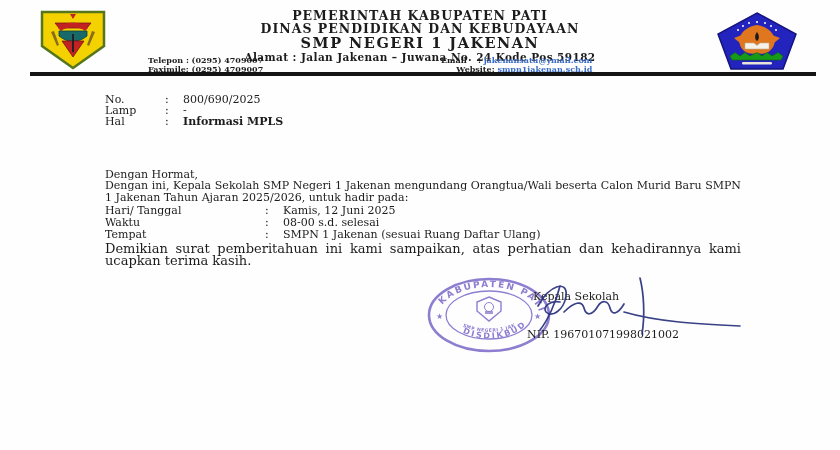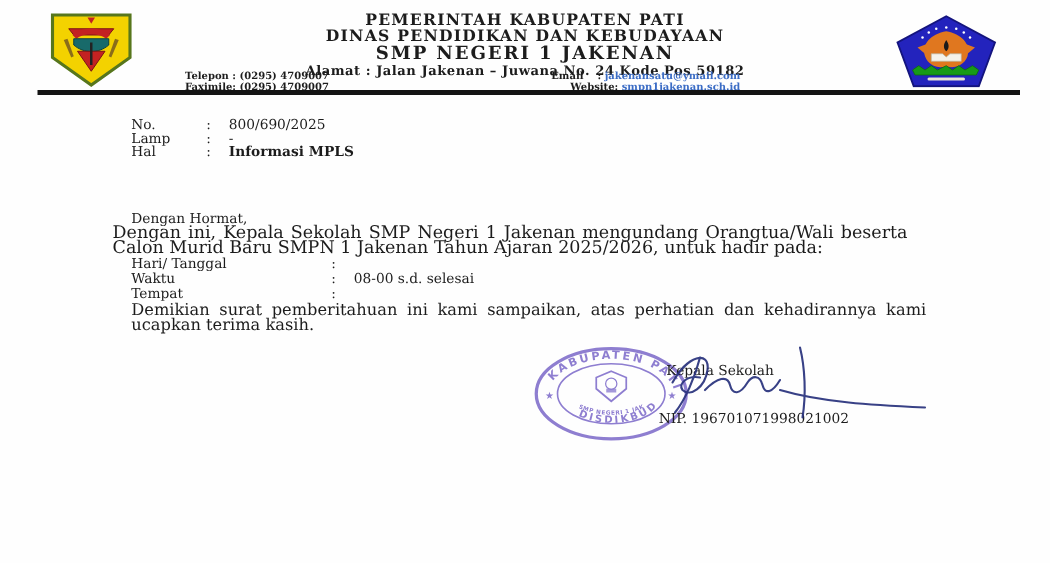--- a/index.html
+++ b/index.html
@@ -28,21 +28,21 @@
   
   .dateline { position:absolute; left:105px; top:83px; width:633px; text-align:right; font-size:11px; }
 
   .meta { position:absolute; left:105px; top:95px; font-size:11px; }
   .meta .row { display:grid; grid-template-columns:60px 18px auto; line-height:10.8px; }
   .meta .bold { font-weight:bold; }
 
   .recipient { position:absolute; left:105px; top:128px; font-size:11px; line-height:12.6px; }
 
   .salutation { position:absolute; left:105px; top:168px; font-size:11px; }
-  .paragraph  { position:absolute; left:90px; top:180px; width:636px; font-size:14px;
+  .paragraph  { position:absolute; left:105px; top:180px; width:636px; font-size:11px;
                 line-height:12.3px; text-align:justify; }
 
   .details { position:absolute; left:105px; top:205px; font-size:11px; }
   .details .row { display:grid; grid-template-columns:160px 18px auto; line-height:12.1px; }
 
   .closing { position:absolute; left:105px; top:243px; width:636px; font-size:13px;
              line-height:12.3px; text-align:justify; }
 
   
   .sig-title { position:absolute; left:533px; top:290px; font-size:11px; z-index:3; }
@@ -131,29 +131,31 @@
   </div>
 
 
   <div class="salutation">Dengan Hormat,</div>
   <div class="paragraph">Dengan ini, Kepala Sekolah SMP Negeri 1 Jakenan mengundang Orangtua/Wali beserta Calon Murid Baru SMPN 1 Jakenan Tahun Ajaran 2025/2026, untuk hadir pada:</div>
 
   <div class="details">
     <div class="row">
       <span>Hari/ Tanggal</span>
       <span>:</span>
+      <span>Kamis, 12 Juni 2025</span>
     </div>
     <div class="row">
       <span>Waktu</span>
       <span>:</span>
       <span>08-00 s.d. selesai</span>
     </div>
     <div class="row">
       <span>Tempat</span>
       <span>:</span>
+      <span>SMPN 1 Jakenan (sesuai Ruang Daftar Ulang)</span>
     </div>
   </div>
 
   <div class="closing">Demikian surat pemberitahuan ini kami sampaikan, atas perhatian dan kehadirannya kami ucapkan terima kasih.</div>
 
   <div class="sig-title">Kepala Sekolah</div>
   <div class="sig-nip">NIP. 196701071998021002</div>
 
   <svg class="stamp" viewBox="0 0 130 78">
     <ellipse cx="65" cy="39" rx="60" ry="36" fill="none" stroke="#7b68c9" stroke-width="2.6"></ellipse>

